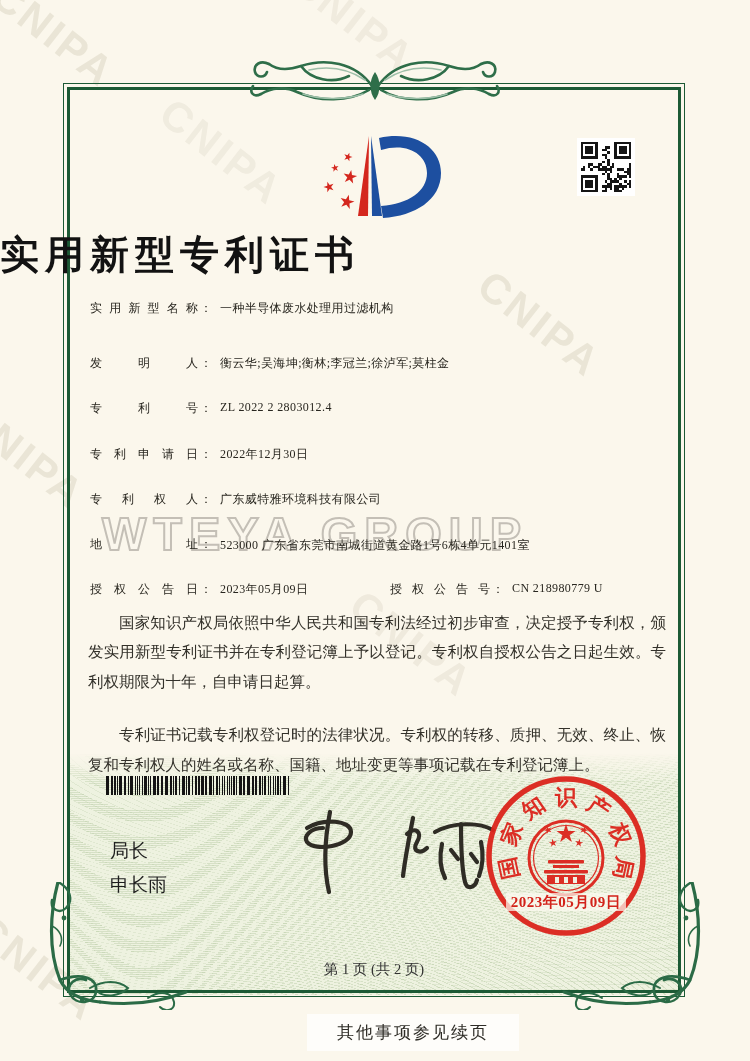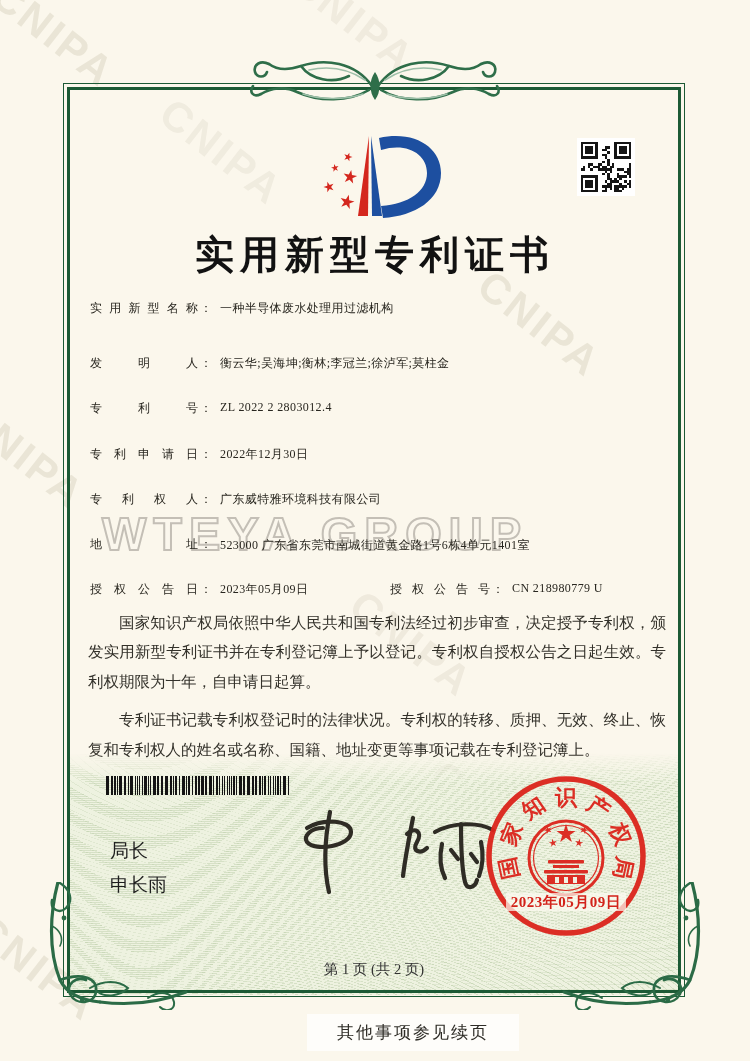--- a/index.html
+++ b/index.html
@@ -40,39 +40,39 @@
   
   .orn-top{position:absolute;left:245px;top:50px;z-index:7;}
   .orn-bl{position:absolute;left:30px;top:882px;z-index:7;}
   .orn-br{position:absolute;left:560px;top:882px;z-index:7;}
 
   
   .cert-no{position:absolute;left:112px;top:130px;font-size:17px;letter-spacing:1px;
       color:#363636;z-index:10;}
   .qr{position:absolute;left:577px;top:138px;z-index:10;}
   .logo{position:absolute;left:315px;top:126px;z-index:10;}
-  .title{position:absolute;left:0;top:228px;width:100%;margin:0;text-align:center;
+  .title{position:absolute;left:0;top:228px;width:100%;margin:0;
       font-size:39px;font-weight:bold;letter-spacing:6px;color:#121212;z-index:10;}
 
   
   .fields{position:absolute;left:90px;top:300px;width:575px;z-index:10;}
   .row{position:absolute;left:0;font-size:12px;color:#28261f;white-space:nowrap;}
   .flabel{display:inline-block;width:108px;text-align:justify;text-align-last:justify;
       vertical-align:top;}
   .colon{display:inline-block;margin:0 8px 0 2px;vertical-align:top;}
   .fvalue{display:inline-block;vertical-align:top;letter-spacing:0.4px;}
   .fvalue.wrap{width:450px;line-height:1.55;white-space:normal;}
   .cell2{position:absolute;left:300px;top:0;}
   .cell2 .flabel{width:100px;}
 
   
   .paras{position:absolute;left:88px;top:608px;width:578px;z-index:10;
       font-size:15.5px;line-height:1.9;color:#33312a;text-align:justify;}
   .paras p{margin:0;text-indent:2em;}
-  .paras p + p{margin-top:9px;}
+  .paras p + p{margin-top:24px;}
 
   
   .barcode{position:absolute;left:106px;top:776px;z-index:10;}
   .sig-title{position:absolute;left:110px;top:838px;font-family:"Liberation Sans","DejaVu Sans",sans-serif;
       font-size:19px;color:#1e1e1e;z-index:10;}
   .sig-name{position:absolute;left:110px;top:872px;font-family:"Liberation Sans","DejaVu Sans",sans-serif;
       font-size:19px;color:#1e1e1e;z-index:10;}
   .sig-hand{position:absolute;left:275px;top:798px;z-index:10;}
   .seal{position:absolute;left:482px;top:772px;z-index:11;opacity:0.95;
       font-family:"Liberation Serif","DejaVu Serif",serif;}

